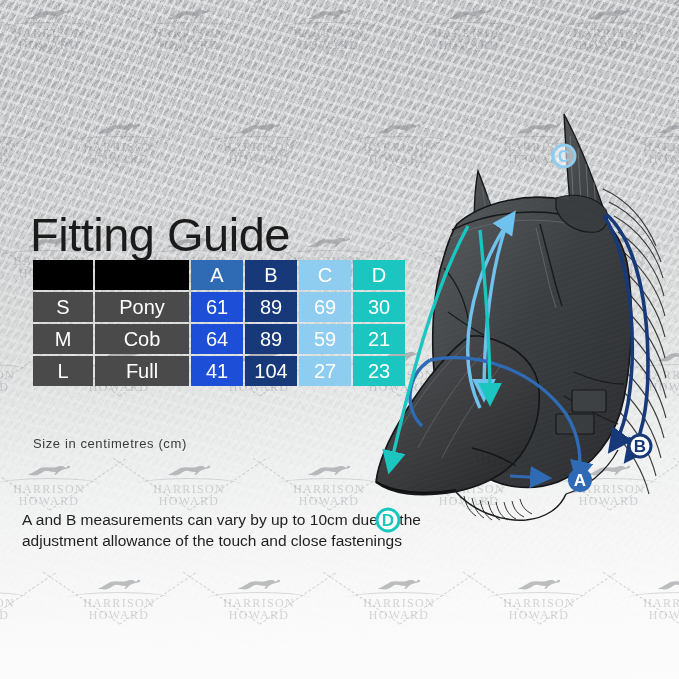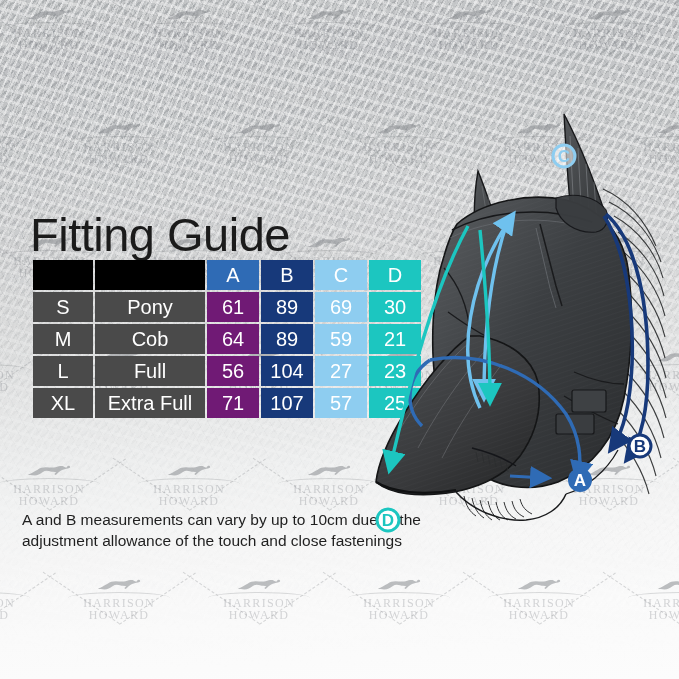--- a/index.html
+++ b/index.html
@@ -100,31 +100,31 @@
   }
   .guide-table td{
     height:30px;
     text-align:center;
     vertical-align:middle;
     color:#ffffff;
     font-size:20px;
     padding:0;
   }
   .c-size{width:60px;}
-  .c-name{width:110px;}
+  .c-name{width:94px;}
   .c-meas{width:52px;}
 
   .hd-blank{background:#000000;}
   .hd-a{background:#2f6bb5;}
   .hd-b{background:#17397a;}
   .hd-c{background:#8ecdf0;}
   .hd-d{background:#1cc6c0;}
 
   .cell-label{background:#4a4a4a;}
-  .cell-a{background:#701a75;}
+  .cell-a{background:#1d4ed8;}
   .cell-b{background:#17397a;}
   .cell-c{background:#8ecdf0;}
   .cell-d{background:#1cc6c0;}
 
   .unit-note{
     position:absolute;left:33px;top:436px;
     font-size:13px;color:#3a3a3a;
     letter-spacing:.6px;
   }
   .disclaimer{
@@ -506,36 +506,29 @@
           <td class="cell-label c-size">M</td>
           <td class="cell-label c-name">Cob</td>
           <td class="cell-a c-meas">64</td>
           <td class="cell-b c-meas">89</td>
           <td class="cell-c c-meas">59</td>
           <td class="cell-d c-meas">21</td>
         </tr>
         <tr>
           <td class="cell-label c-size">L</td>
           <td class="cell-label c-name">Full</td>
-          <td class="cell-a c-meas">56</td>
+          <td class="cell-a c-meas">41</td>
           <td class="cell-b c-meas">104</td>
           <td class="cell-c c-meas">27</td>
           <td class="cell-d c-meas">23</td>
         </tr>
-        <tr>
-          <td class="cell-label c-size">XL</td>
-          <td class="cell-label c-name">Extra Full</td>
-          <td class="cell-a c-meas">71</td>
-          <td class="cell-b c-meas">107</td>
-          <td class="cell-c c-meas">57</td>
-          <td class="cell-d c-meas">25</td>
-        </tr>
       </tbody>
   </table>
 
+  <div class="unit-note">Size in centimetres (cm)</div>
   <div class="disclaimer">A and B measurements can vary by up to 10cm due to the adjustment allowance of the touch and close fastenings</div>
 
   <div class="illo">
     <svg viewBox="0 0 319 460" xmlns="http://www.w3.org/2000/svg">
       <defs>
         <linearGradient id="maskGrad" x1="0" y1="0" x2="1" y2="1">
           <stop offset="0%" stop-color="#5a5d60"></stop>
           <stop offset="45%" stop-color="#3c3f42"></stop>
           <stop offset="100%" stop-color="#2a2c2e"></stop>
         </linearGradient>

